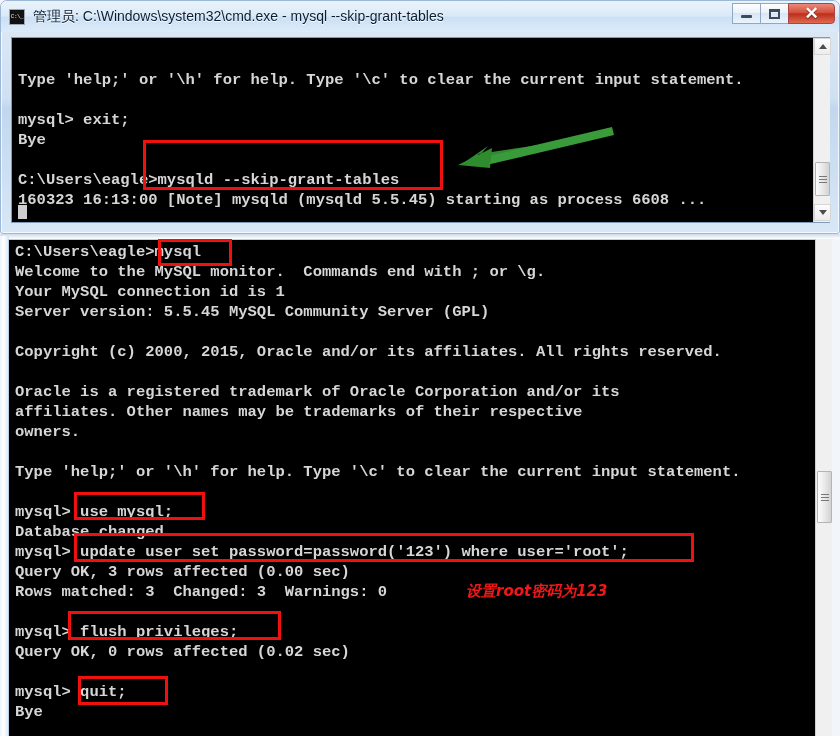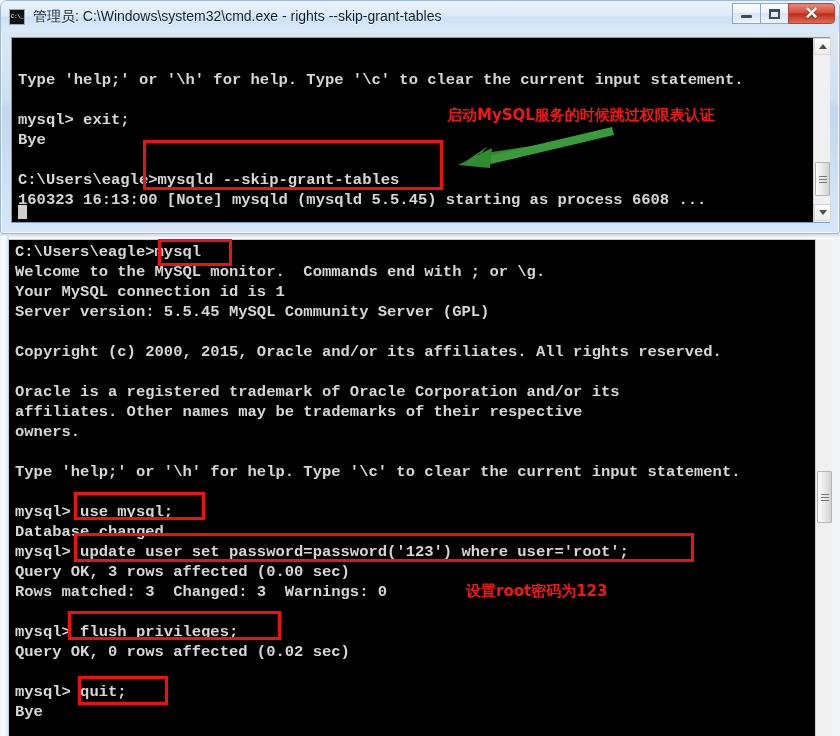--- a/index.html
+++ b/index.html
@@ -206,21 +206,21 @@
 </style>
 </head>
 <body>
 
 <div id="root">
 
   <div class="aero-window">
 
     <div class="titlebar">
       <div class="title-icon">C:\_</div>
-      <div class="title-text">管理员: C:\Windows\system32\cmd.exe - rights  --skip-grant-tables</div>
+      <div class="title-text">管理员: C:\Windows\system32\cmd.exe - mysql  --skip-grant-tables</div>
     </div>
 
     <div class="win-buttons">
       <div class="win-btn minimize">
         <span class="glyph"></span>
       </div>
       <div class="win-btn maximize">
         <span class="glyph"></span>
       </div>
       <div class="win-btn close">
@@ -254,33 +254,32 @@
   </div>
 
   <div class="scrollbar" style="left:815px; top:239px; height:497px; border-left:1px solid #cfcfcf;">
     <div class="sb-thumb" style="top:232px; height:52px;">
       <span class="sb-grip"></span>
     </div>
   </div>
 
   <div class="redbox" style="left:143px; top:140px; width:300px; height:50px;"></div>
 
-  <div class="redtext" style="left:447px; top:106px;">启动MySQL服务的时候跳过权限表认证</div>
 
   <svg class="arrow-svg" style="left:440px; top:122px;" width="180" height="60">
     <polygon points="170,6 34,40 48,24 22,42 46,44 38,32 172,12" fill="#2e8b2e"></polygon>
     <polygon points="172,5 40,36 42,44 174,13" fill="#3a9b3a"></polygon>
     <polygon points="18,43 52,26 50,46" fill="#2e8b2e"></polygon>
   </svg>
 
   <div class="redbox" style="left:158px; top:239px; width:74px; height:27px;"></div>
 
   <div class="redbox" style="left:74px; top:492px; width:131px; height:28px;"></div>
 
   <div class="redbox" style="left:74px; top:533px; width:620px; height:29px;"></div>
 
-  <div class="redtext" style="left:466px; top:582px;">设置root密码为123</div>
+  <div class="redtext" style="left:466px; top:582px;font-style:italic;">设置root密码为123</div>
 
   <div class="redbox" style="left:68px; top:611px; width:213px; height:29px;"></div>
 
   <div class="redbox" style="left:78px; top:676px; width:90px; height:29px;"></div>
 
 </div>
 
 </body></html>

